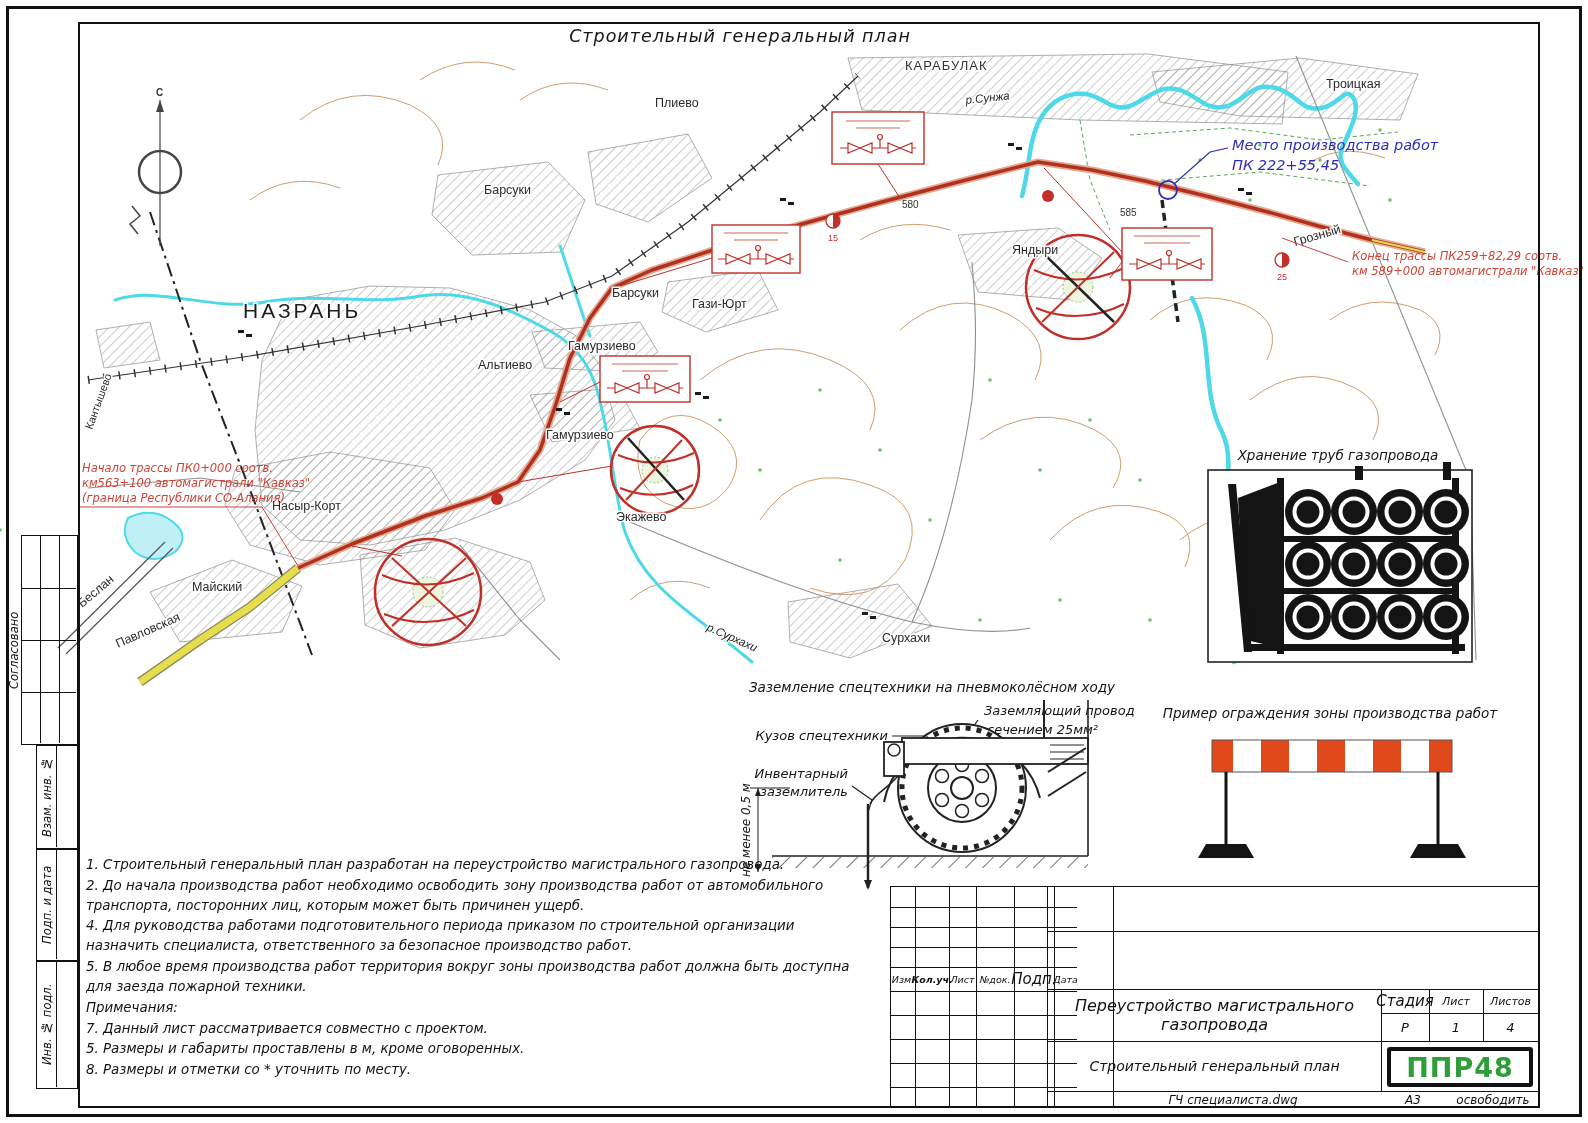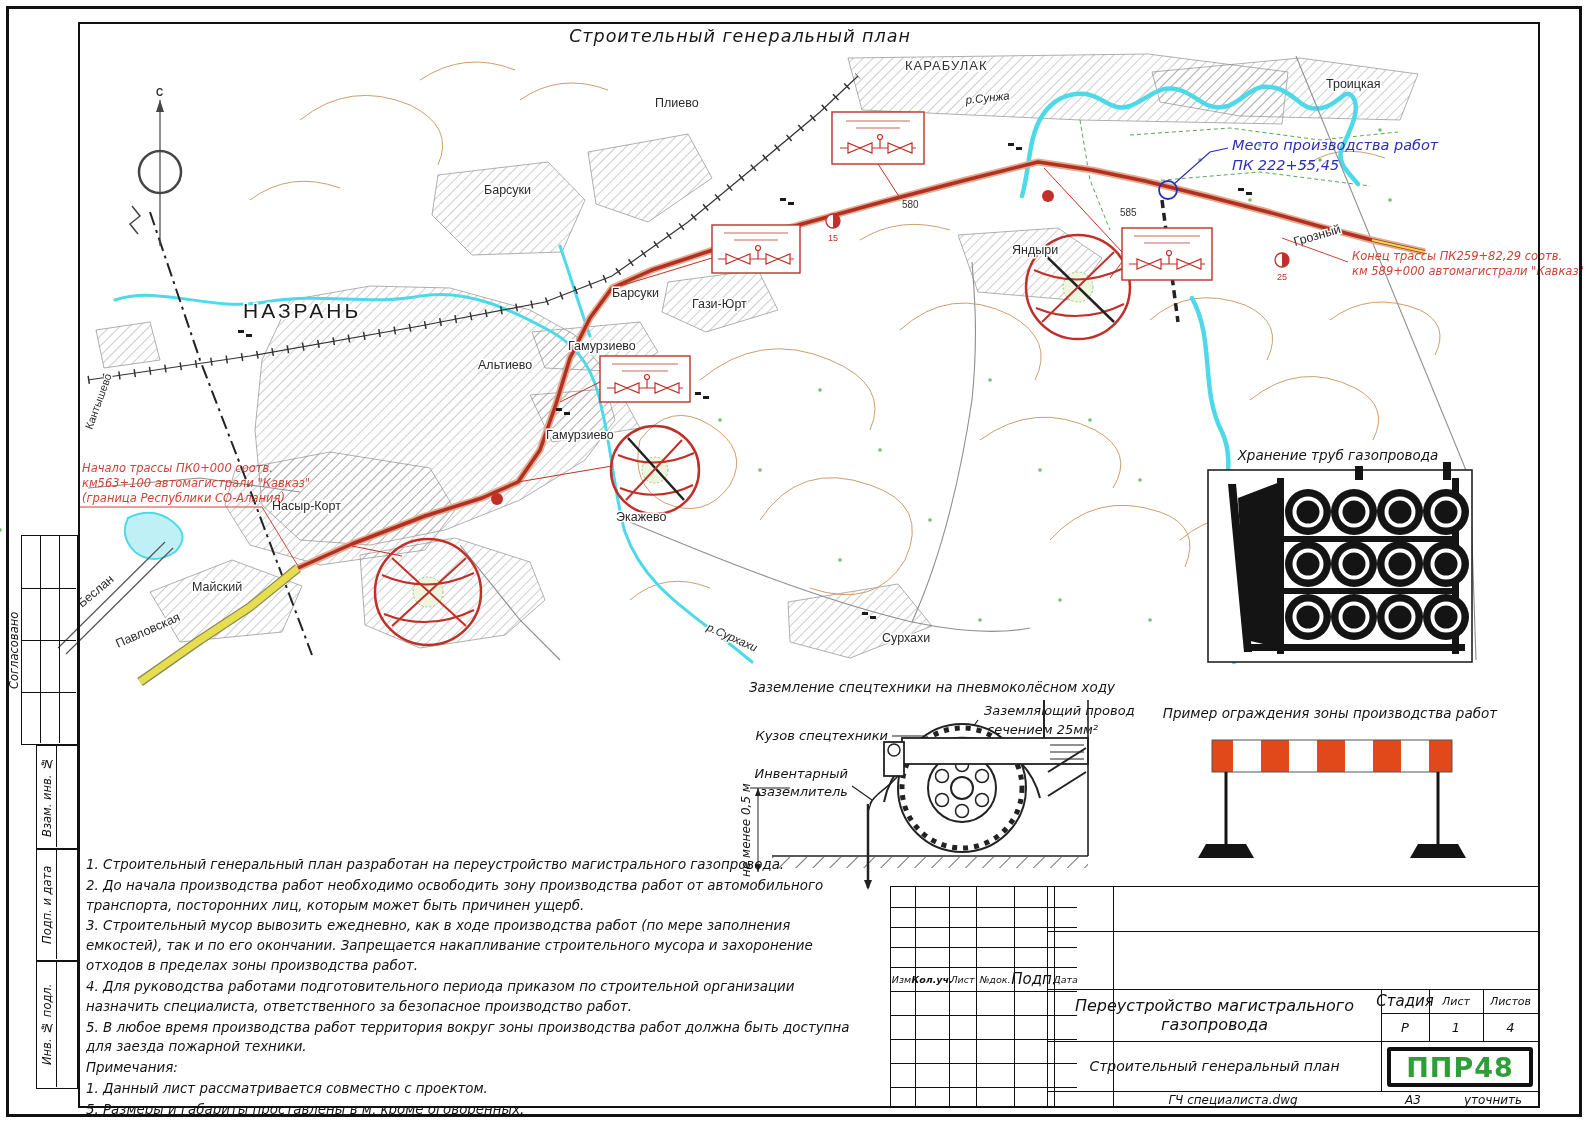--- a/index.html
+++ b/index.html
@@ -439,25 +439,24 @@
     <div class="abs vtext" style="left:0;top:0;width:19px;height:109px;">Подп. и дата</div>
   </div>
   <div class="abs bx" style="left:36px;top:961px;width:42px;height:128px;">
     <div class="abs vline" style="left:19px;top:0;height:125px;"></div>
     <div class="abs vtext" style="left:0;top:0;width:19px;height:125px;">Инв. № подл.</div>
   </div>
 
   <div class="abs notes">
     <p>1.  Строительный генеральный план разработан на переустройство магистрального газопровода.</p>
     <p>2.  До начала производства работ необходимо освободить зону производства работ от автомобильного транспорта, посторонних лиц, которым может быть причинен ущерб.</p>
-    <p>3.  Строительный мусор вывозить ежедневно, как в ходе производства работ (по мере заполнения емкостей), так и по его окончании. Запрещается накапливание строительного мусора и захоронение отходов в пределах зоны производства работ.</p>
     <p>4.  Для руководства работами подготовительного периода приказом по строительной организации назначить специалиста, ответственного за безопасное производство работ.</p>
     <p>5.  В любое время производства работ территория вокруг зоны производства работ должна быть доступна для заезда пожарной техники.</p>
     <p>Примечания:</p>
-    <p>1.  Данный лист рассматривается совместно с проектом.</p>
+    <p>7.  Данный лист рассматривается совместно с проектом.</p>
     <p>5.  Размеры и габариты проставлены в м, кроме оговоренных.</p>
     <p>8.  Размеры и отметки со * уточнить по месту.</p>
   </div>
 
   <div>
 
     <div class="abs bx" style="left:890px;top:886px;width:224px;height:222px;">
       <div class="abs vline" style="left:24px;top:0;height:219px;"></div>
       <div class="abs vline" style="left:58px;top:0;height:219px;"></div>
       <div class="abs vline" style="left:85px;top:0;height:219px;"></div>
@@ -497,17 +496,17 @@
       <div class="abs tb-cell" style="left:435px;top:102px;width:55px;height:24px;font-size:11px;">Листов</div>
       <div class="abs tb-cell" style="left:333px;top:126px;width:48px;height:28px;font-size:13px;">Р</div>
       <div class="abs tb-cell" style="left:381px;top:126px;width:54px;height:28px;font-size:13px;">1</div>
       <div class="abs tb-cell" style="left:435px;top:126px;width:55px;height:28px;font-size:13px;">4</div>
 
       <div class="abs tb-cell" style="left:0;top:154px;width:333px;height:50px;font-size:14px;">Строительный генеральный план</div>
       <div class="abs logo-box" style="left:339px;top:160px;width:146px;height:40px;">ППР48</div>
 
       <div class="abs tb-cell" style="left:60px;top:204px;width:250px;height:18px;font-size:12px;">ГЧ специалиста.dwg</div>
       <div class="abs tb-cell" style="left:340px;top:204px;width:50px;height:18px;font-size:12px;">А3</div>
-      <div class="abs tb-cell" style="left:400px;top:204px;width:90px;height:18px;font-size:12px;">уточнить</div>
+      <div class="abs tb-cell" style="left:400px;top:204px;width:90px;height:18px;font-size:12px;">освободить</div>
     </div>
   </div>
 
 </div>
 
 </body></html>

